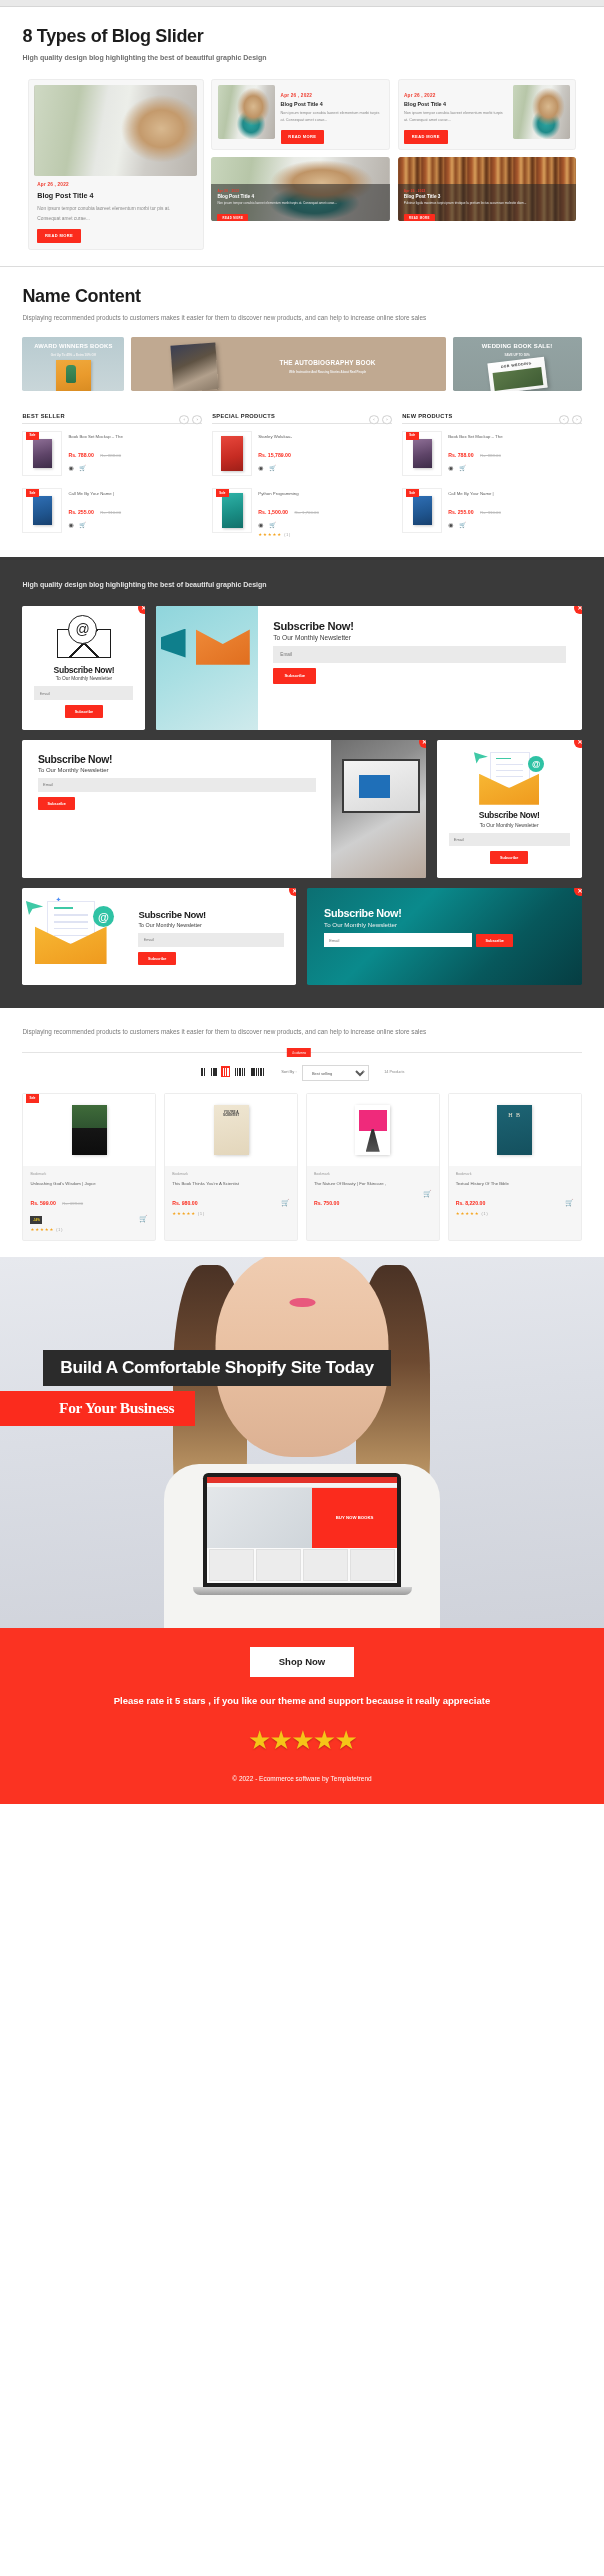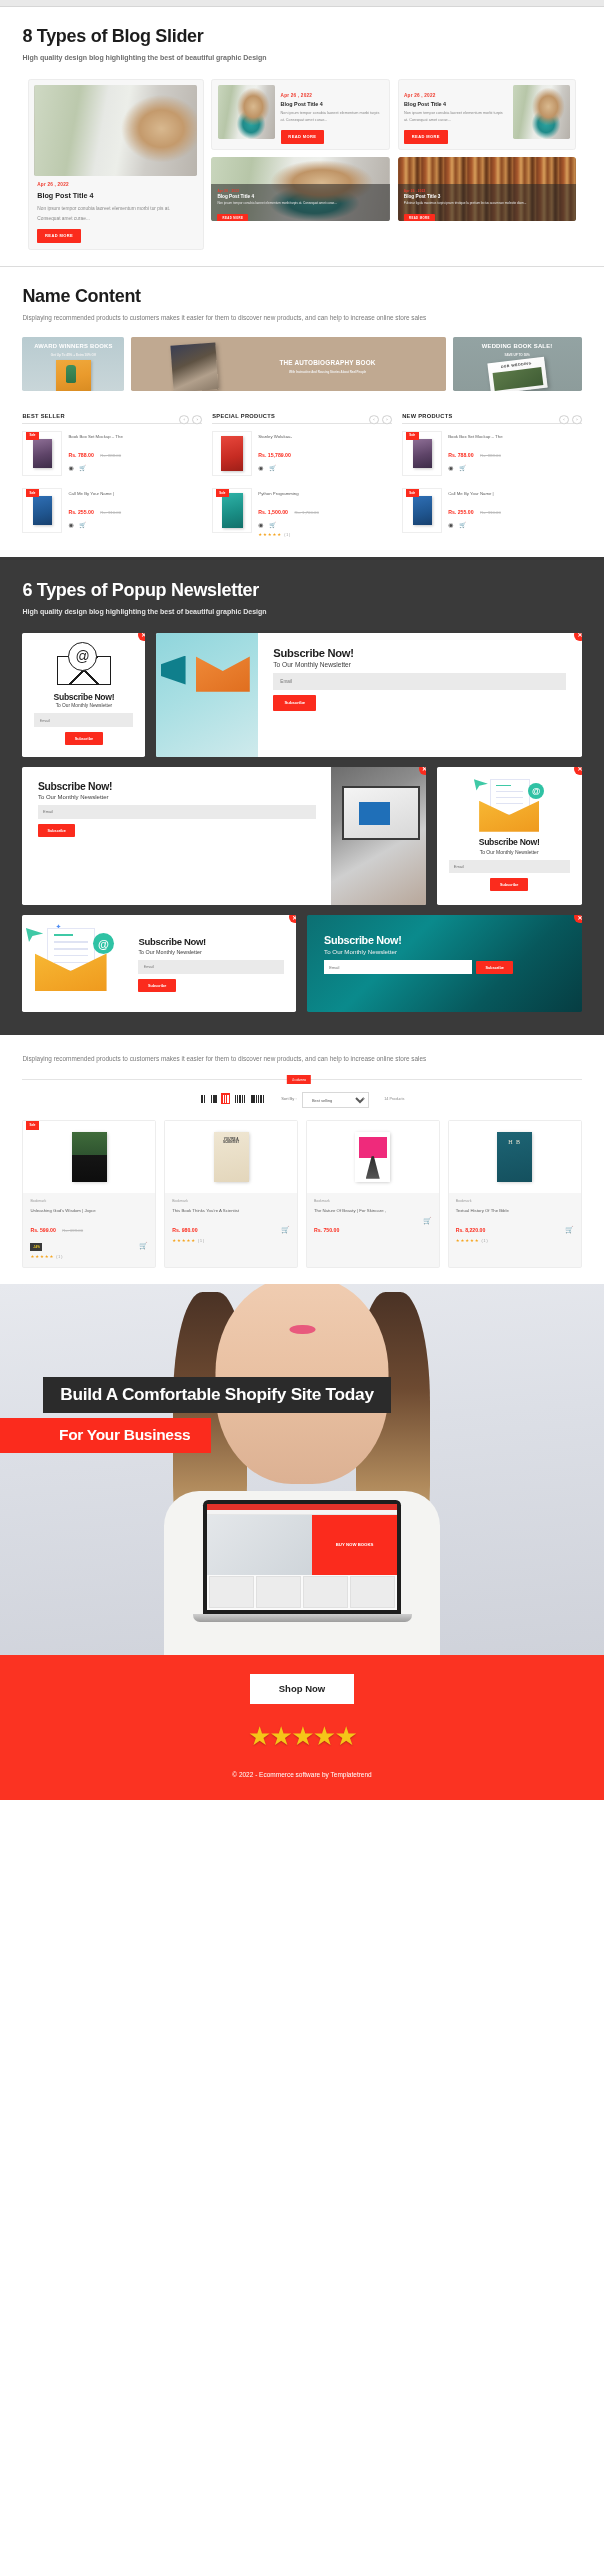--- a/index.html
+++ b/index.html
@@ -323,21 +323,21 @@
     width: 26px; height: 9.5px; border-radius: 50%; background: #e8597d; }
   .shirt { position: absolute; left: 50%; transform: translateX(-50%); bottom: 0;
     width: 276px; height: 164px; background: #f4f4f2; border-radius: 35px 35px 0 0; }
   .promo-title, .promo-sub { position: absolute; z-index: 4; }
   .promo-title {
     left: 43px; top: 93px; background: #2b2b2b; color: #fff; font-size: 17.3px; font-weight: 700;
     padding: 7.8px 17.3px; letter-spacing: -0.3px;
   }
   .promo-sub {
     left: 0; top: 134px; background: #fb2b1d; color: #fff; font-size: 15.5px; font-weight: 700;
-    padding: 8.6px 21px 8.6px 59px; letter-spacing: -0.3px;
+    padding: 8.6px 21px 8.6px 59px; letter-spacing: -0.3px; font-family: Liberation Serif, serif;
   }
   .laptop { position: absolute; left: 50%; transform: translateX(-50%); bottom: 33px; z-index: 3;
     width: 198px; }
   .lap-screen { height: 114px; background: #1e1e1e; border-radius: 5.2px 5.2px 0 0; padding: 4.3px; }
   .lap-inner { height: 100%; background: #fff; overflow: hidden; display: flex; flex-direction: column; }
   .lap-topbar { height: 6px; background: #e3322a; }
   .lap-nav { height: 5.2px; background: #f4f4f4; border-bottom: 0.9px solid #e6e6e6; }
   .lap-hero { flex: 1; display: flex; }
   .lap-hero-l { flex: 1.3; background: linear-gradient(135deg,#e4e7ea,#cfd5da); }
   .lap-hero-r { flex: 1; background: #fb2b1d; display: flex; align-items: center; justify-content: center;
@@ -594,21 +594,20 @@
               <span>🛒</span>
             </div>
           </div>
         </div>
       </div>
 
     </div>
   </section>
 
   <section class="dark">
-    <h2 class="sec-title">6 Types of Popup Newsletter</h2>
     <p class="sec-sub">High quality design blog highlighting the best of beautiful graphic Design</p>
 
     <div class="pop-grid">
 
       <div class="pop-row">
         <div class="pop pop1">
           <div class="close-x">✕</div>
           <div class="at-env">
             <div class="box"></div>
               <div class="v"></div>
@@ -856,18 +855,19 @@
             <div></div>
           </div>
         </div>
       </div>
       <div class="lap-base"></div>
     </div>
   </section>
 
   <footer class="footer">
     <button class="shop-now">Shop Now</button>
+    <div class="rate-txt">Please rate it 5 stars , if you like our theme and support because it really appreciate</div>
     <div class="fstars">★★★★★</div>
     <div class="copy">© 2022 - Ecommerce software by Templatetrend</div>
   </footer>
 
 </div>
 
 
 </body></html>

